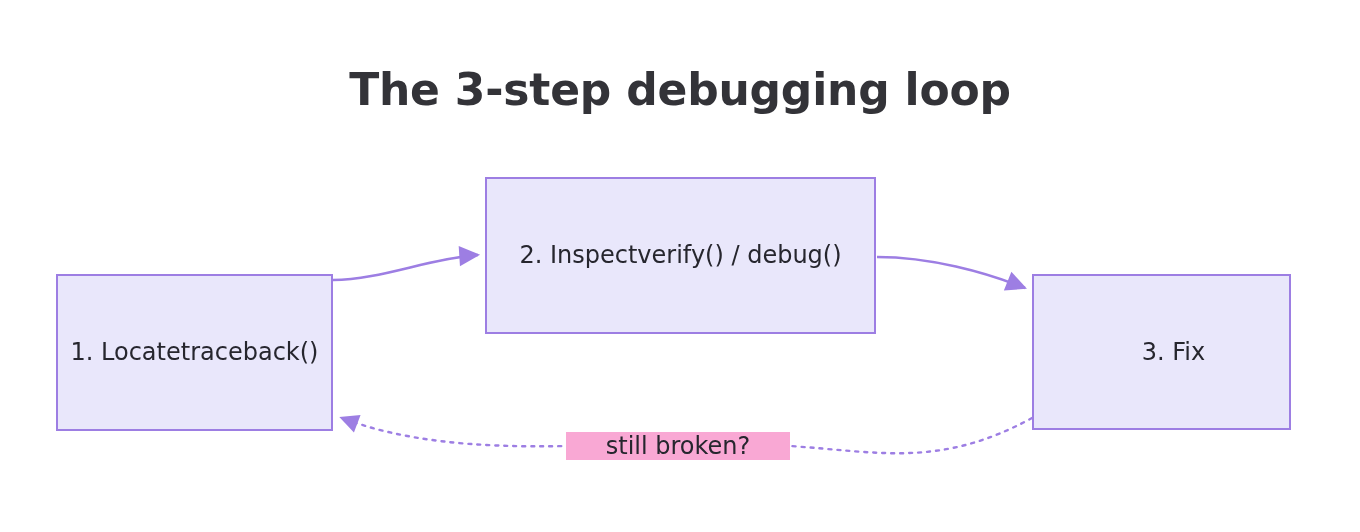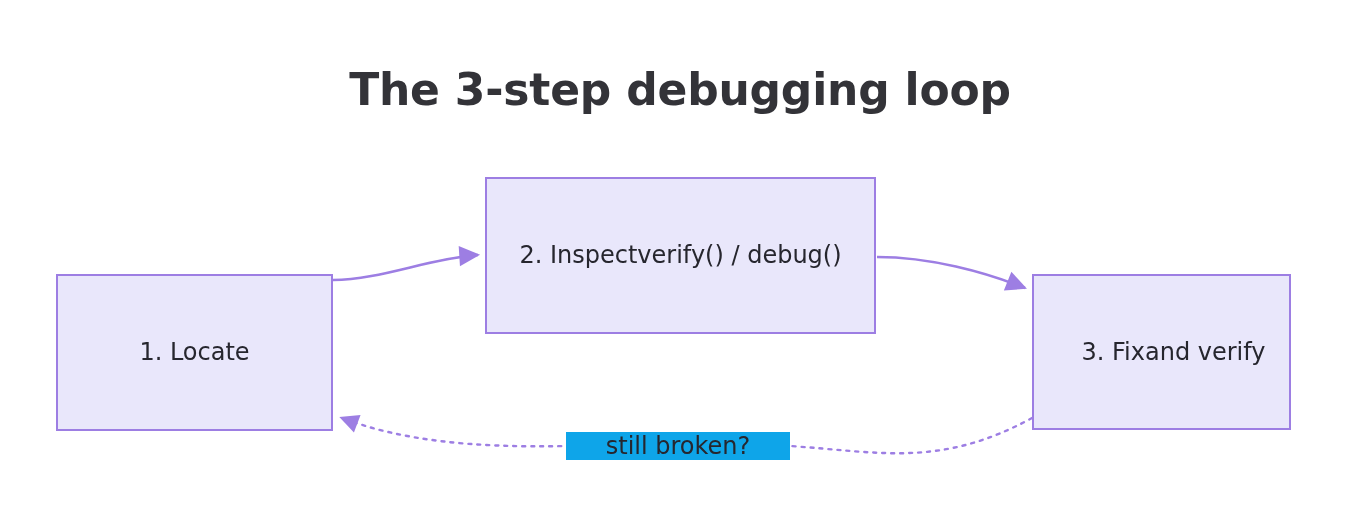--- a/index.html
+++ b/index.html
@@ -62,21 +62,21 @@
   }
   #loop-label {
     position: absolute;
     left: 566px;
     top: 432px;
     width: 224px;
     text-align: center;
     font-family: "DejaVu Sans", sans-serif;
     font-size: 24px;
     color: #26262e;
-    background: #0ea5e9;
+    background: #f9a8d4;
     white-space: nowrap;
   }
 </style>
 </head>
 <body>
 
 <div id="canvas">
 
   <div id="diagram-title">The 3-step debugging loop</div>
 
@@ -92,27 +92,27 @@
 
     <path d="M 333,280 C 380,280 430,258 478,255" fill="none" stroke="#9d7ee3" stroke-width="2.6" marker-end="url(#arrow-solid)"></path>
 
     <path d="M 877,257 C 930,257 985,272 1025,288" fill="none" stroke="#9d7ee3" stroke-width="2.6" marker-end="url(#arrow-solid)"></path>
 
     <path d="M 1032,418 C 940,468 880,452 790,446 L 566,446 C 470,448 400,440 342,418" fill="none" stroke="#9d7ee3" stroke-width="2.4" stroke-dasharray="3 6" stroke-linecap="round" marker-end="url(#arrow-dotted)"></path>
   </svg>
 
   <div class="node" id="node-locate">
     <div class="node-line">1. Locate</div>
+    <div class="node-line">traceback()</div>
   </div>
 
   <div class="node" id="node-inspect">
     <div class="node-line">2. Inspect</div>
     <div class="node-line">verify() / debug()</div>
   </div>
 
   <div class="node" id="node-fix">
     <div class="node-line">3. Fix</div>
-    <div class="node-line">and verify</div>
   </div>
 
   <div id="loop-label">still broken?</div>
 
 </div>
 
 </body></html>

